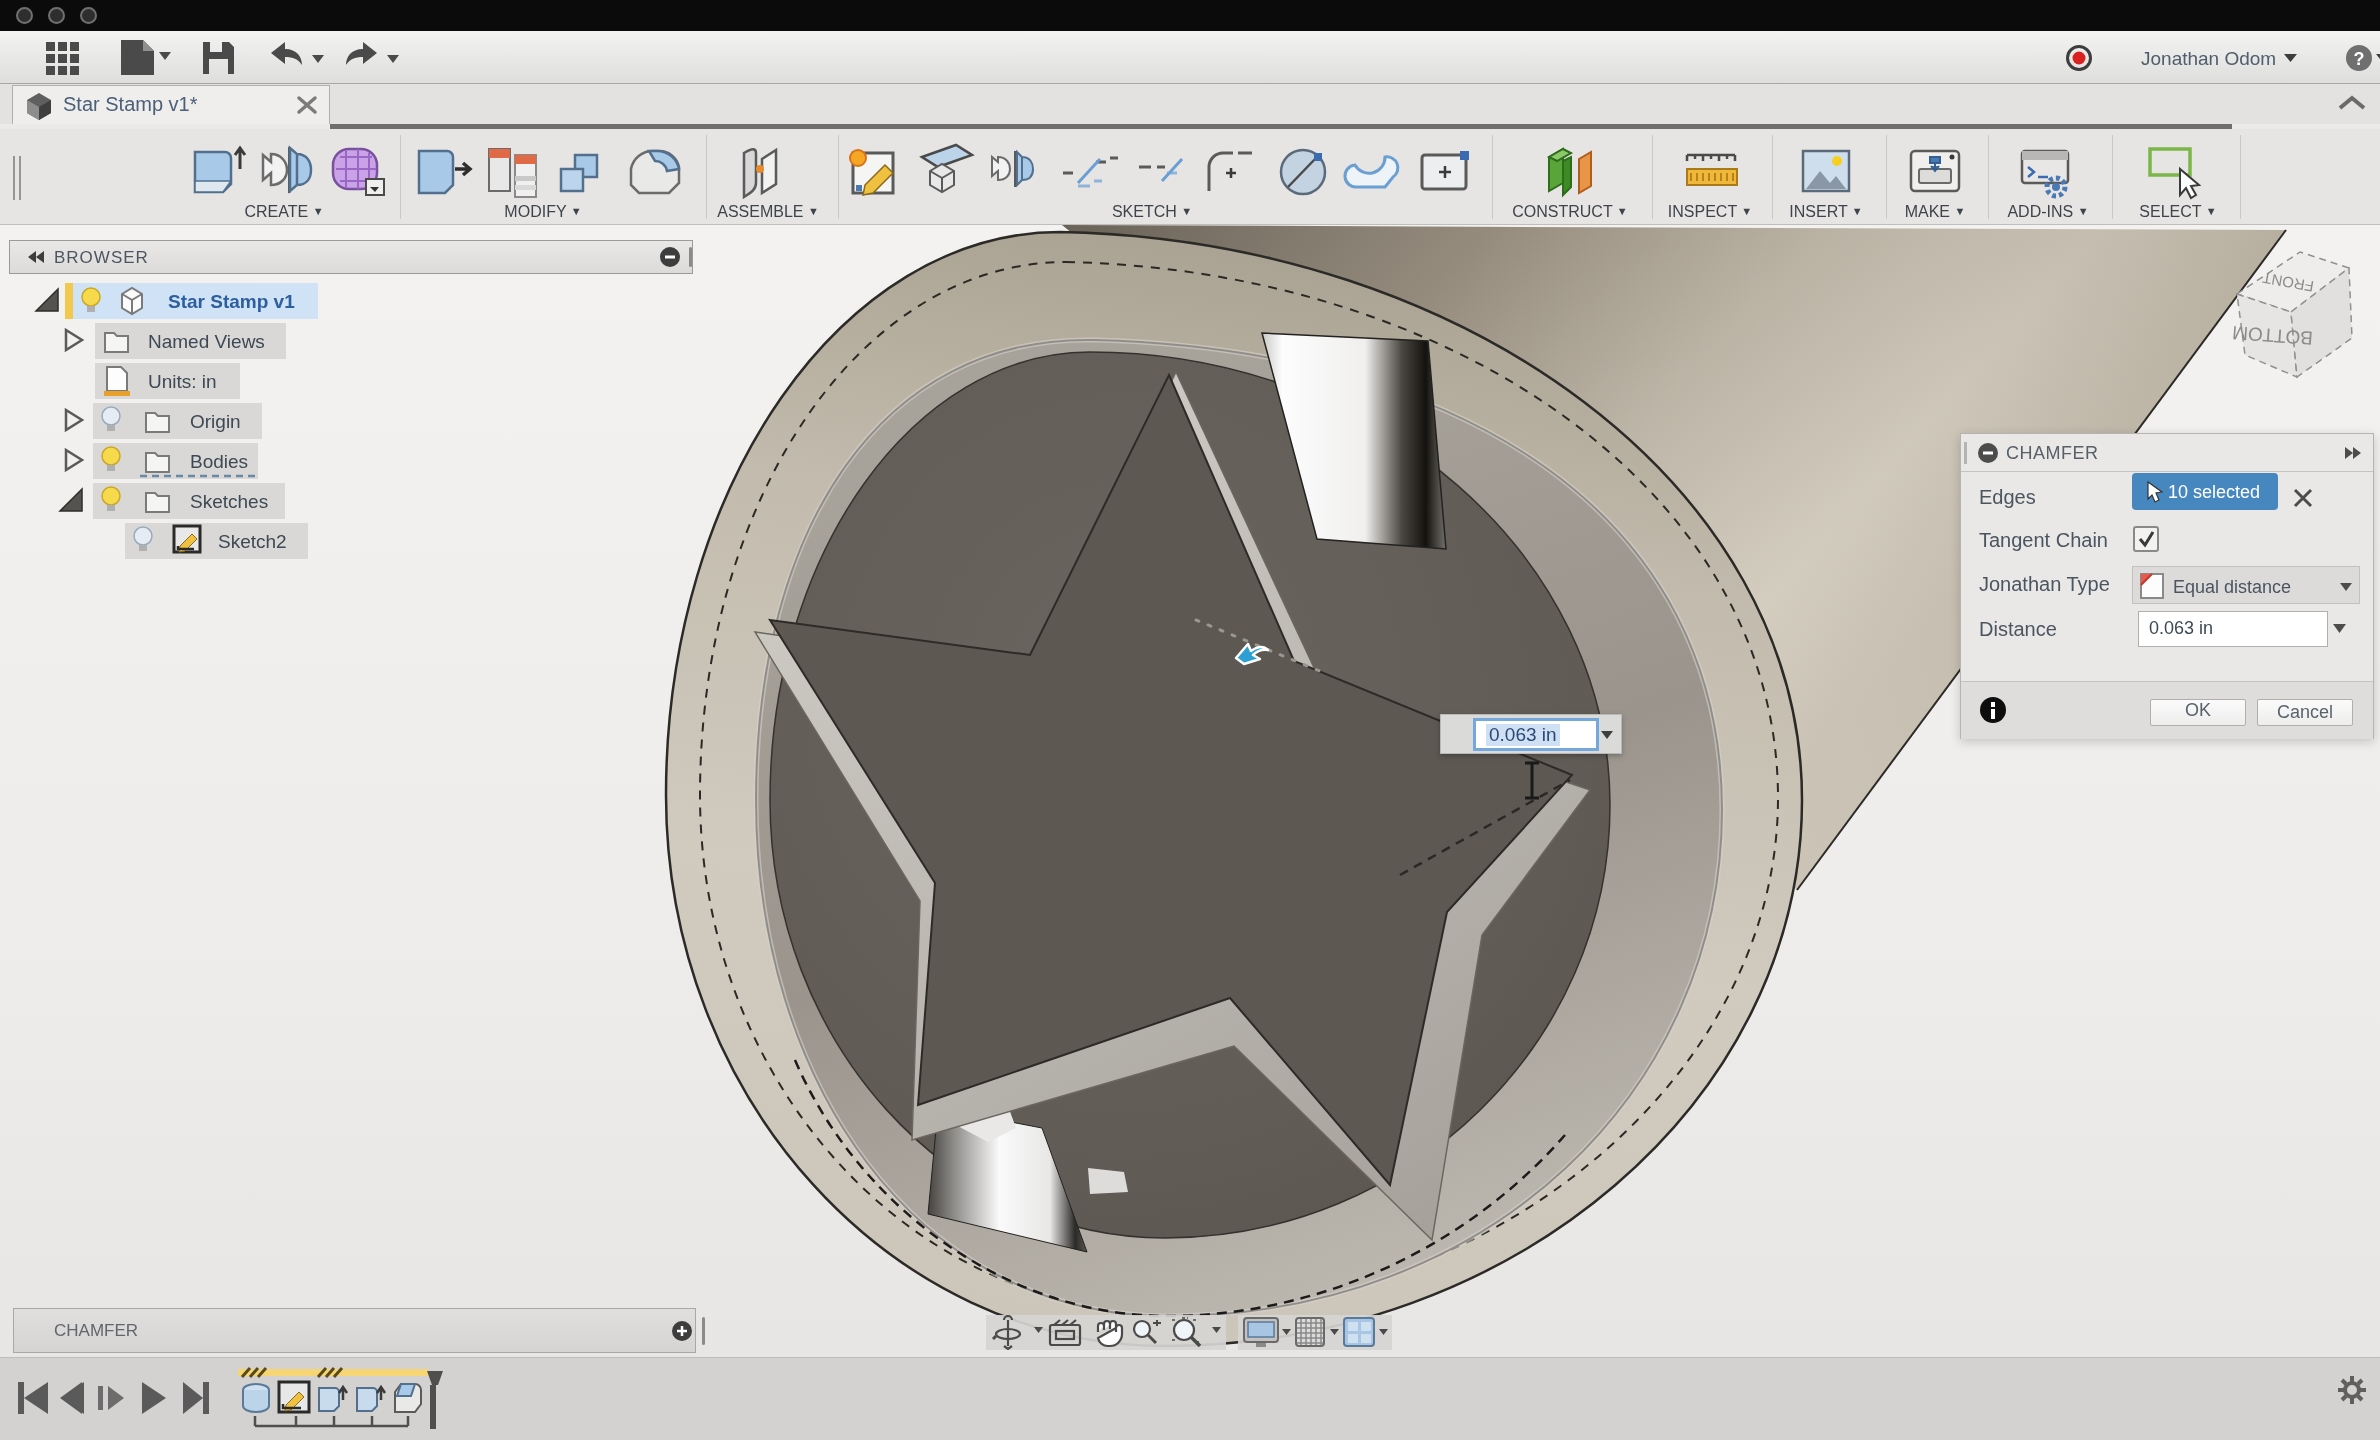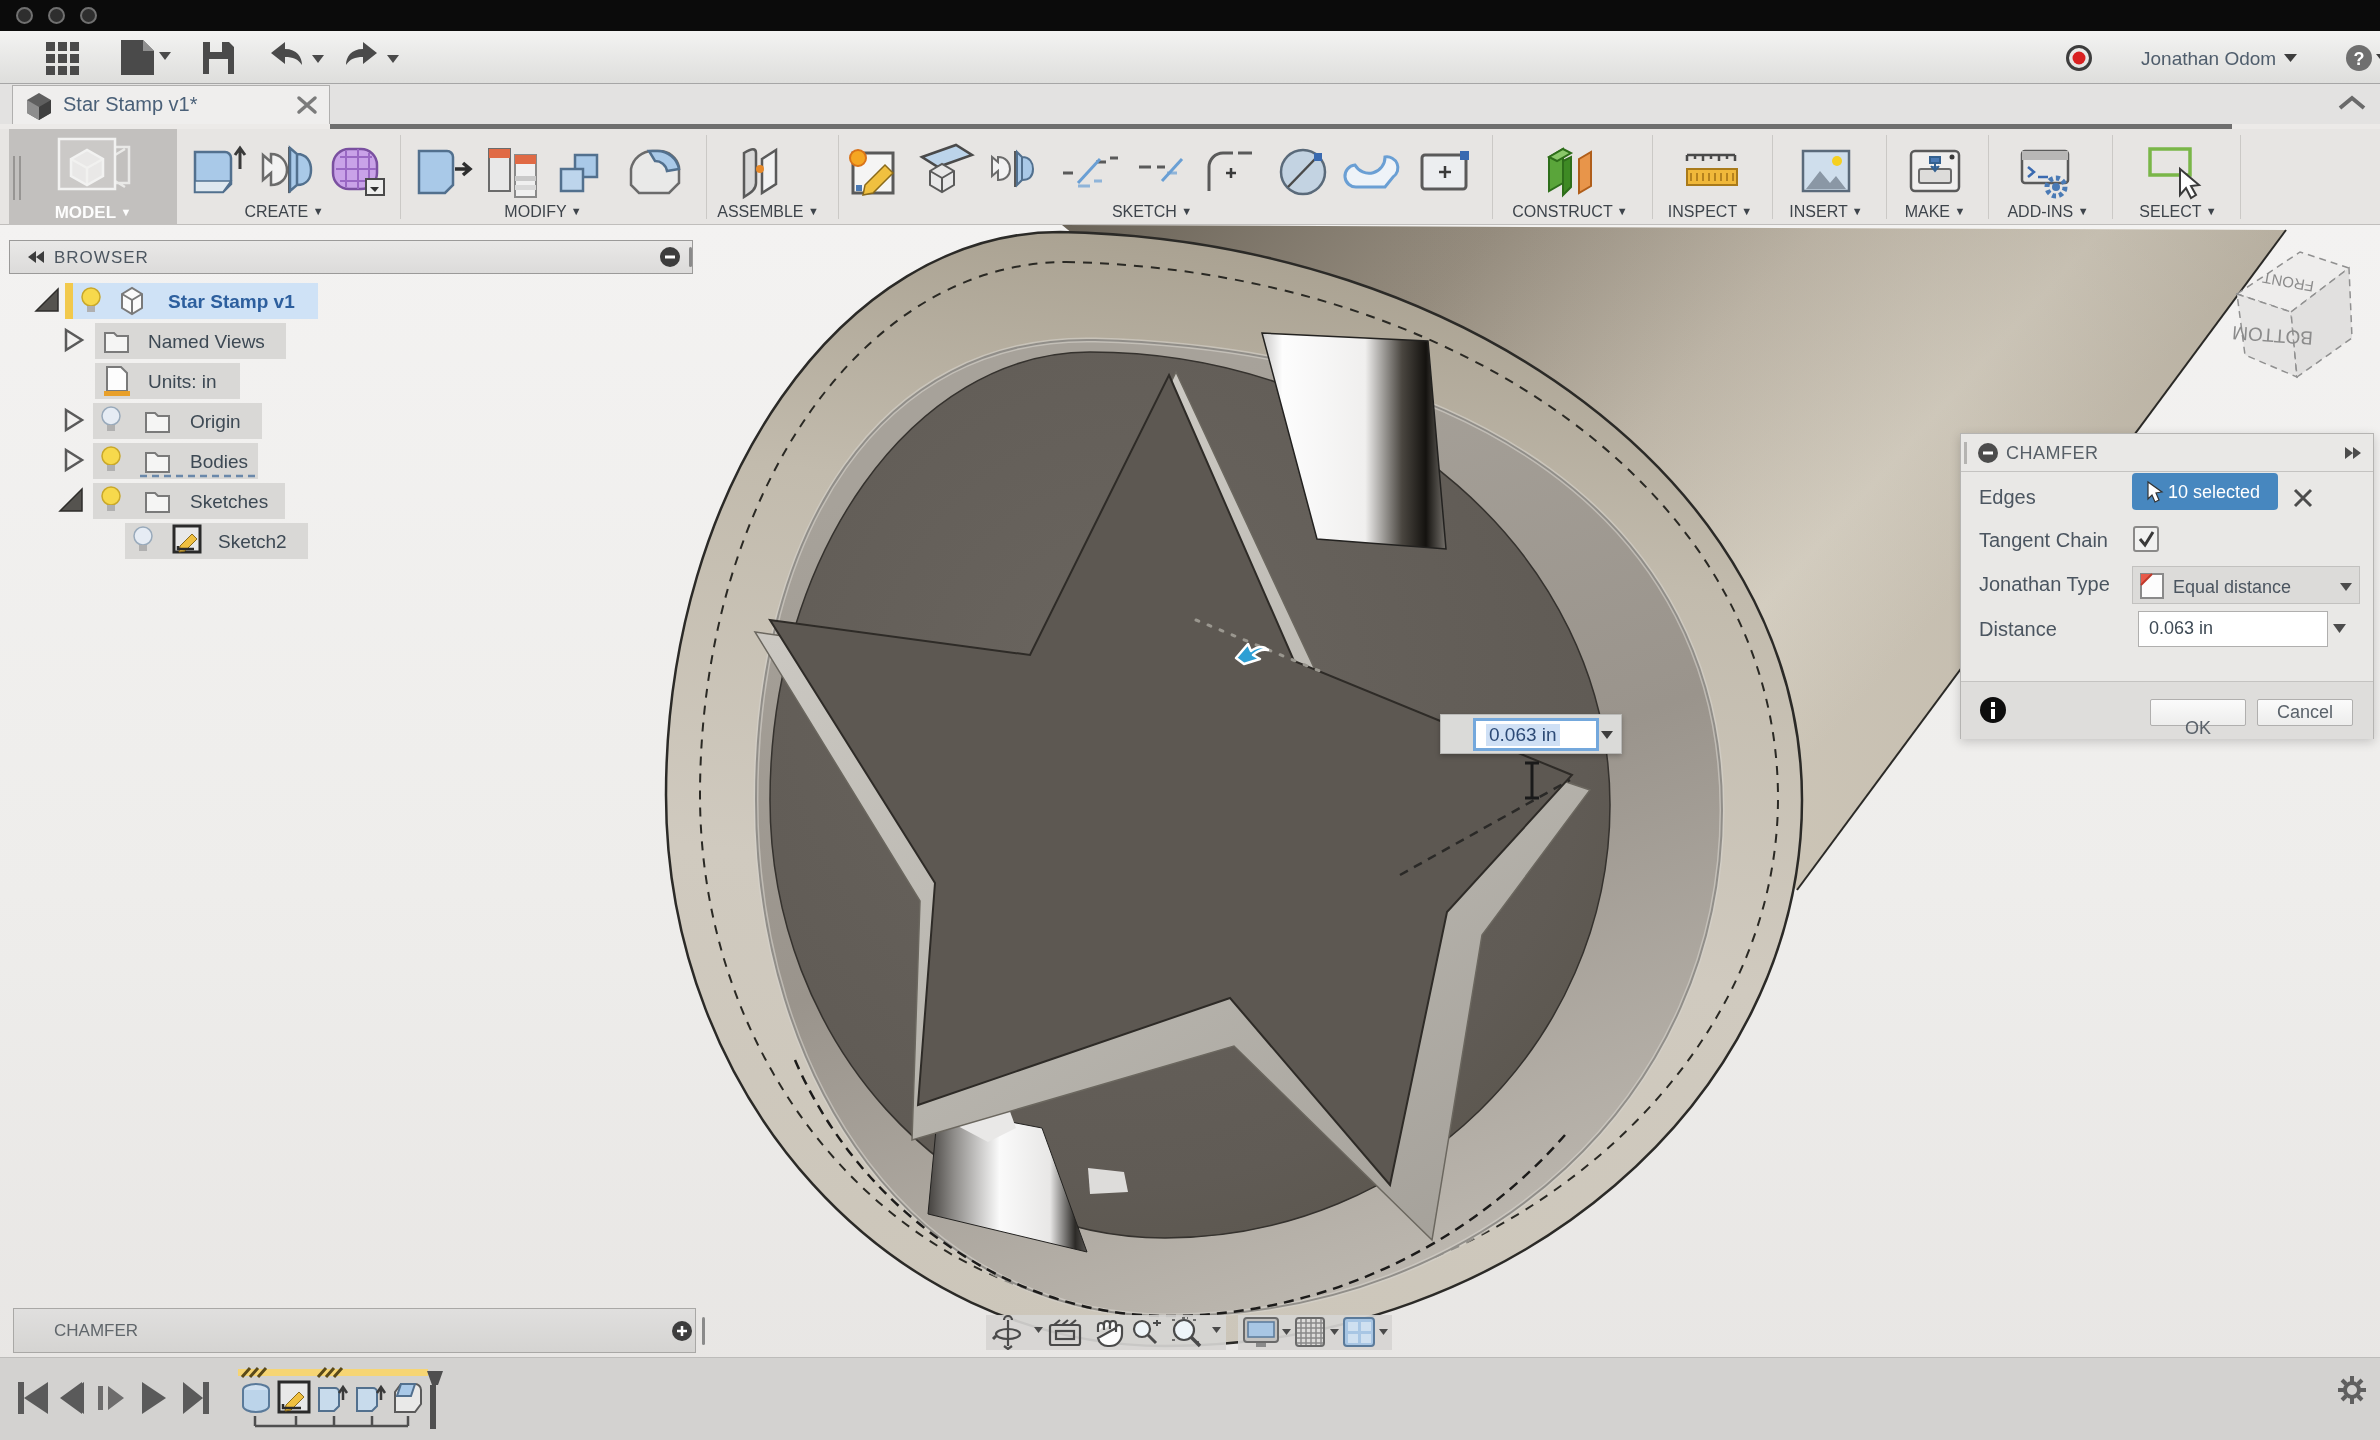--- a/index.html
+++ b/index.html
@@ -200,30 +200,20 @@
           <path d="M286,12 l16,14 M302,12 l-16,14"></path>
         </g>
    </svg>
   </div>
   <svg width="40" height="40" viewBox="0 0 40 40" style="position:absolute;right:8px;top:0">
       <path d="M8,24 l12,-10 12,10" stroke="#6a6a6a" stroke-width="4" fill="none"></path>
     </svg>
 </div>
 <div id="darkline" class="abs"></div>
 <div id="ribbon" class="abs">
- <div id="modelblock">
-  <svg width="168" height="96" viewBox="0 0 168 96">
-   <g stroke="#f2f2f1" stroke-width="2.5" fill="none">
-    <rect x="50" y="10" width="56" height="50" fill="#cbc9c7"></rect>
-    <path d="M62,30 l16,-9 16,9 v17 l-16,9 -16,-9 Z" fill="#e9e8e7"></path>
-    <path d="M62,30 l16,9 v17 M78,39 l16,-9 M106,18 h14 v36 h-14 M106,26 l10,-6 M106,52 l10,6" opacity="0.8"></path>
-   </g>
-  </svg>
-  <div class="lbl">MODEL <span style="font-size:11px;vertical-align:2px">▼</span></div>
- </div>
  <div class="griplines"></div>
  <svg width="2380" height="96" viewBox="0 0 2380 96" style="position:absolute;left:0;top:0">
   <g>
 
    <g fill="#cbc9c6">
     <rect x="400" y="6" width="1" height="84"></rect>
           <rect x="706" y="6" width="1" height="84"></rect>
           <rect x="838" y="6" width="1" height="84"></rect>
           <rect x="1492" y="6" width="1" height="84"></rect>
           <rect x="1652" y="6" width="1" height="84"></rect>
@@ -505,21 +495,21 @@
   <svg class="abs" style="left:370px;top:188px" width="18" height="14" viewBox="0 0 18 14">
       <path d="M2,2 l13,0 -6.5,9 Z" fill="#4c4c4c"></path>
     </svg>
   <div class="abs" style="left:0;top:247px;width:412px;height:1px;background:#c4c3c1"></div>
   <div class="abs" style="left:0;top:248px;width:412px;height:57px;background:#dedddb"></div>
   <svg class="abs" style="left:18px;top:262px" width="30" height="30" viewBox="0 0 30 30">
     <circle cx="14" cy="14" r="13" fill="#0d0d0d"></circle>
       <rect x="12" y="6" width="4" height="5" fill="#fff"></rect>
       <rect x="12" y="13" width="4" height="10" fill="#fff"></rect>
   </svg>
-  <div id="okbtn" style="left:189px;width:96px;padding-top:18px">OK</div>
+  <div id="okbtn" style="left:189px;width:96px;padding-top:0">OK</div>
   <div id="cancelbtn" style="left:296px;width:96px;padding-top:2px">Cancel</div>
 </div>
 <div id="fldist" class="abs">
   <div class="inp">
       <span class="val">0.063 in</span>
     </div>
   <svg class="abs" style="left:158px;top:14px" width="16" height="12" viewBox="0 0 16 12">
       <path d="M2,2 l12,0 -6,8 Z" fill="#3d3d3d"></path>
     </svg>
 </div>

